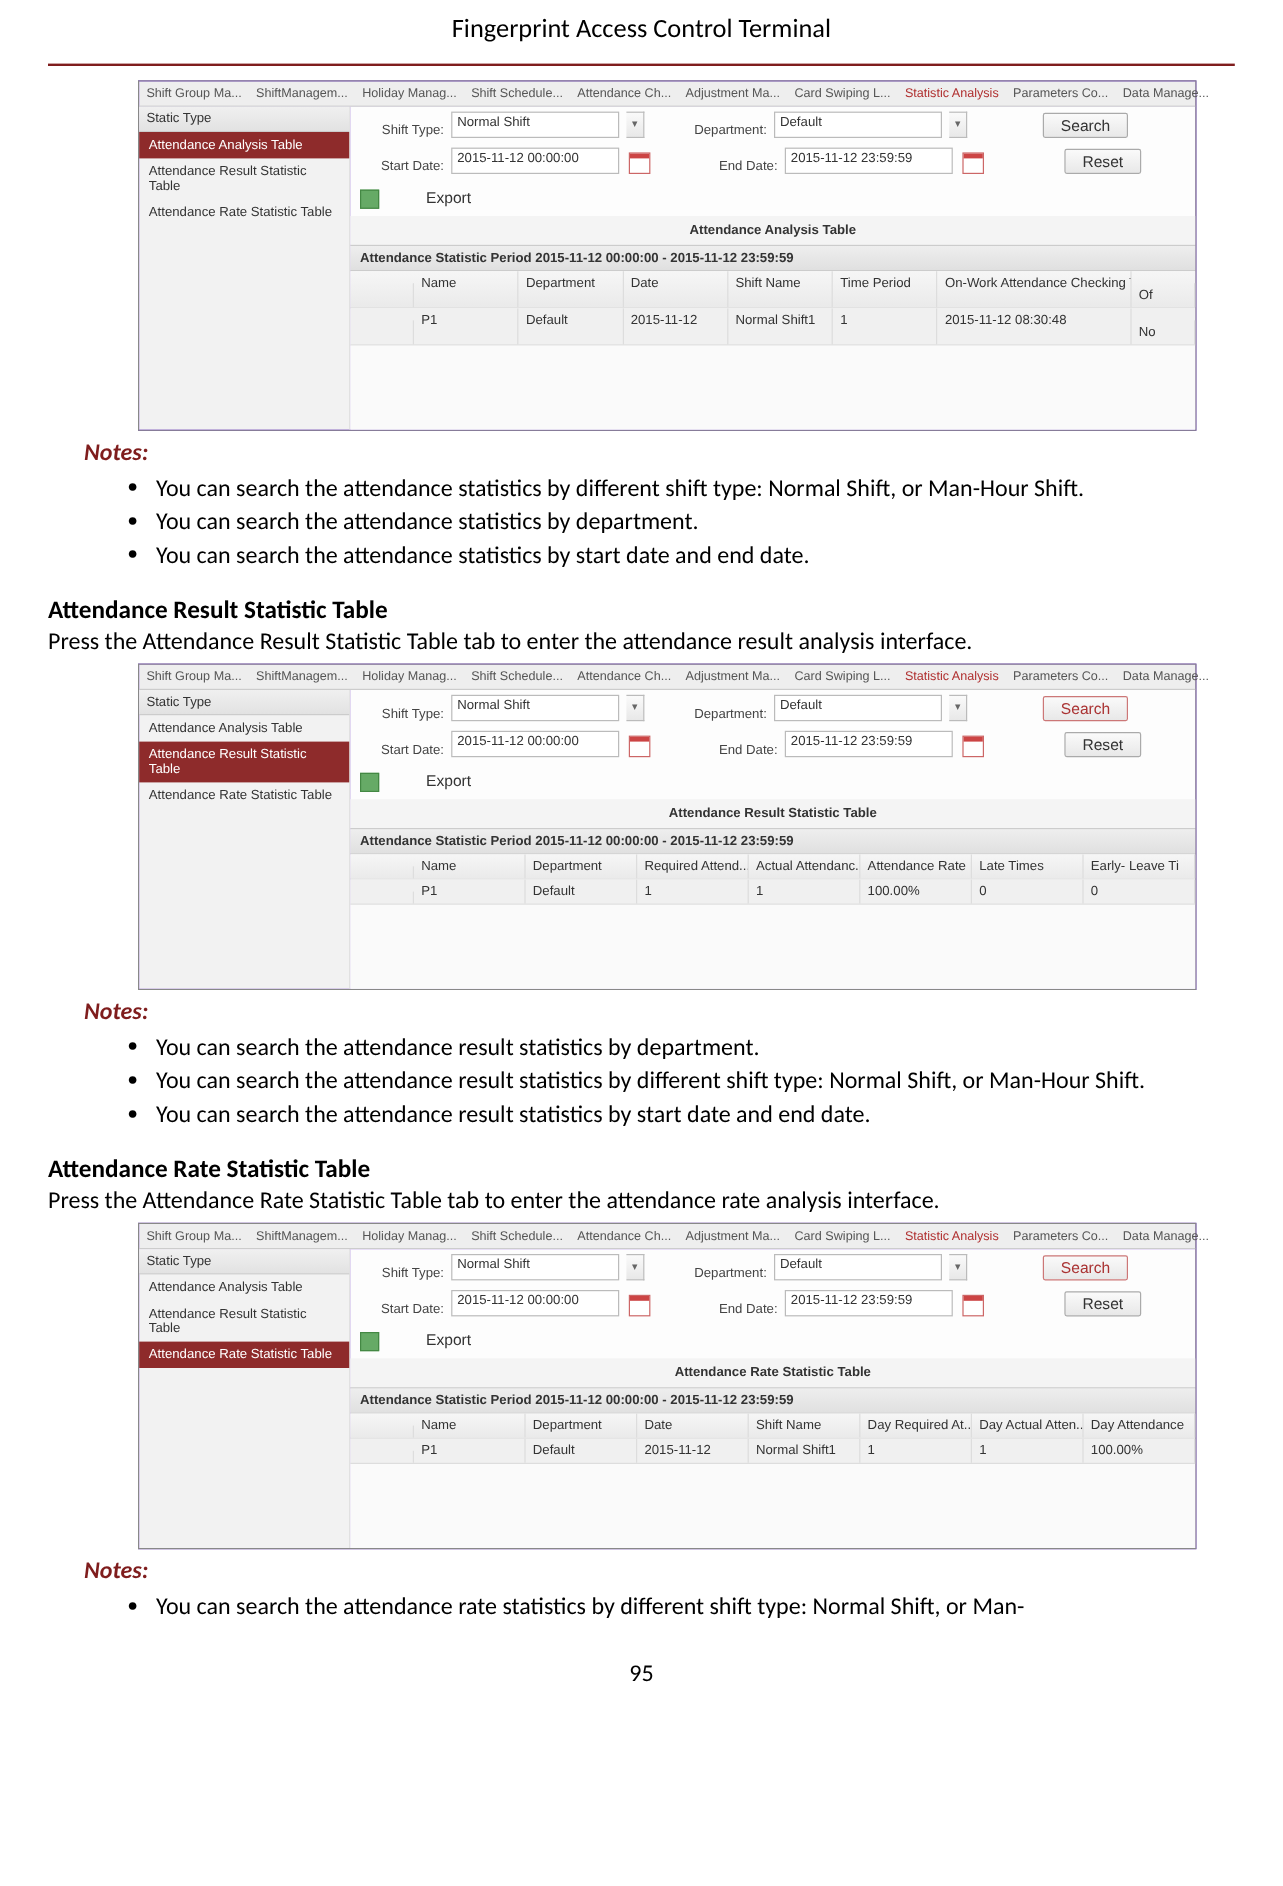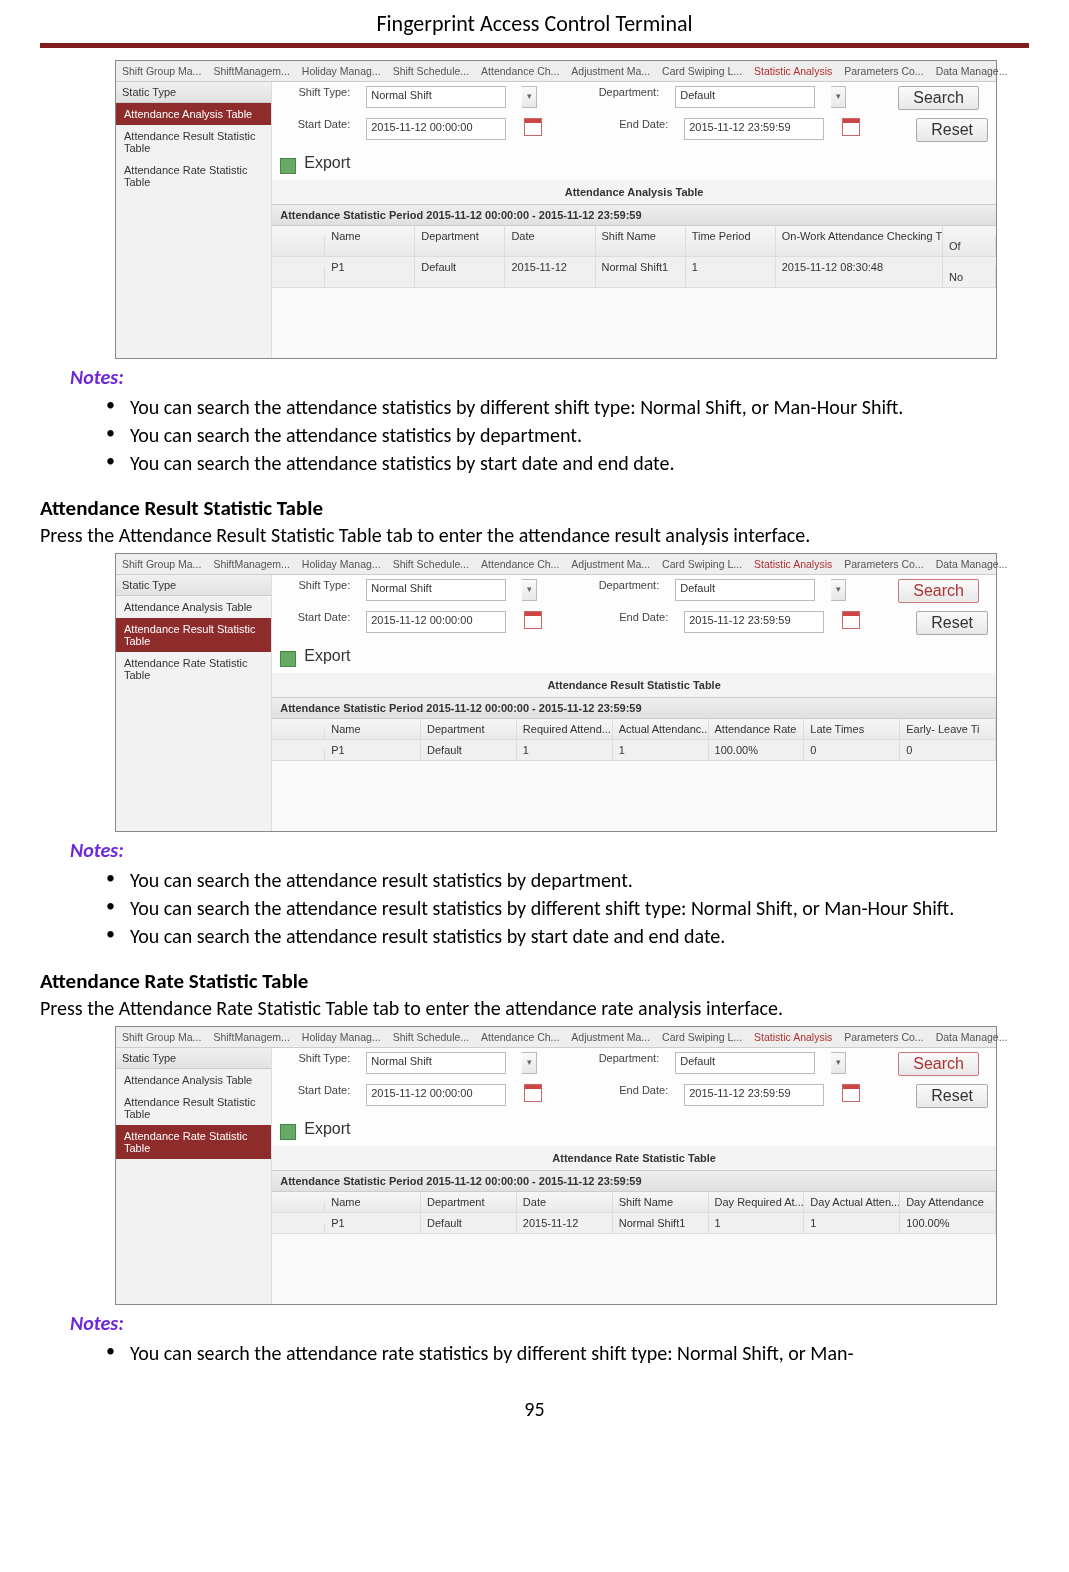--- a/index.html
+++ b/index.html
@@ -9,22 +9,22 @@
     background: #fff;
     color: #000;
     width: 1069px;
   }
   .page {
     padding: 10px 40px 30px 40px;
   }
   .doc-header {
     text-align: center;
     font-size: 22px;
-    padding-bottom: 6px;
-    border-bottom: 5px solid #7f1d1d;
+    padding-bottom: 16px;
+    border-bottom: 2px solid #7f1d1d;
     margin-bottom: 12px;
   }
   .screenshot {
     border: 1px solid #888;
     background: #6d28d9;
     margin: 4px 0 4px 75px;
     width: 880px;
     font-family: Tahoma, Arial, sans-serif;
     font-size: 11px;
     color: #333;
@@ -62,41 +62,42 @@
     background: #8e2b2b;
     color: #fff;
   }
   .ss-main {
     flex: 1;
     background: #fdfdfd;
     padding: 0;
   }
   .ss-row {
     display: flex;
-    align-items: flex-start;
-    gap: 16px;
+    align-items: flex-end;
+    gap: 6px;
     padding: 4px 8px;
   }
   .ss-label { width: 70px; text-align: right; color: #444; }
   .ss-input {
     border: 1px solid #bbb;
     background: #fff;
     padding: 2px 4px;
     width: 130px;
     height: 16px;
     font-size: 11px;
     display: inline-block;
   }
   .ss-btn {
     border: 1px solid #aaa;
     background: linear-gradient(#fafafa,#e8e8e8);
     padding: 2px 14px;
-    font-size: 16px;
+    font-size: 13px;
     border-radius: 2px;
     cursor: pointer;
+    margin-left: 31px;
   }
   .ss-btn.red { border-color: #c77; color: #a33; }
   .ss-caret {
     display: inline-block;
     border: 1px solid #bbb;
     border-left: none;
     width: 14px;
     height: 20px;
     background: linear-gradient(#fafafa,#e8e8e8);
     text-align: center;
@@ -159,21 +160,21 @@
     padding: 4px 6px;
     border-right: 1px solid #ddd;
     flex: 1;
     font-size: 11px;
     white-space: nowrap;
     overflow: hidden;
   }
   .ss-cell.sm { flex: 0 0 40px; margin-top: 10px; }
   .ss-spacer { height: 70px; background: #fafafa; }
   .notes-heading {
-    color: #6d28d9;
+    color: #7f1d1d;
     font-weight: bold;
     font-style: italic;
     font-size: 20px;
     margin: 6px 0 4px 30px;
   }
   .notes-list {
     margin: 0 40px 18px 60px;
     padding: 0;
     list-style: none;
   }

